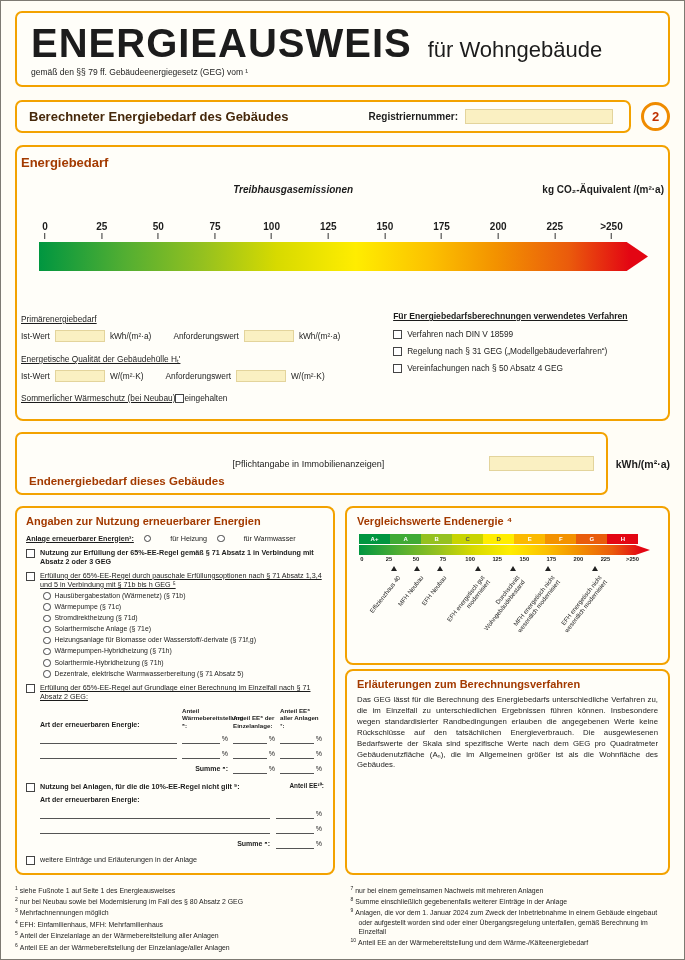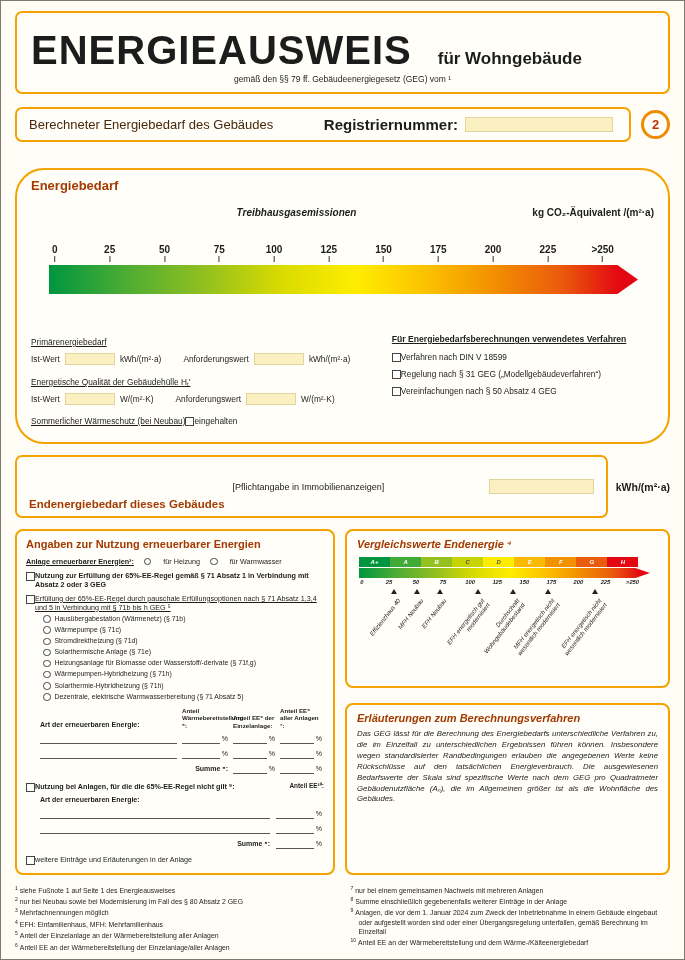--- a/index.html
+++ b/index.html
@@ -11,38 +11,38 @@
   html,body{margin:0;padding:0;}
   body{width:685px;height:960px;overflow:hidden;background:#d9d5cc;}
   .page{width:685px;height:960px;box-sizing:border-box;border:1px solid #7d7a72;background:#fffdf6;
         padding:10px 14px;font-family:"Liberation Sans",sans-serif;color:var(--ink);overflow:hidden;}
   .box{border:2px solid var(--orange);border-radius:8px;box-sizing:border-box;background:#fffef9;}
   .u{text-decoration:underline;text-underline-offset:1px;}
   .bold{font-weight:bold;}
   .input-box{background:var(--yellow);border:1px solid #e3d49c;display:inline-block;box-sizing:border-box;}
 
   
-  .header-box{border:2px solid var(--orange);border-radius:7px;padding:16px 14px 8px;background:#fffef9;text-align:center;}
+  .header-box{border:2px solid var(--orange);border-radius:7px;padding:9px 14px 8px;background:#fffef9;}
   .title-row{display:flex;align-items:baseline;}
   .main-title{font-size:40px;font-weight:bold;letter-spacing:1px;line-height:1.05;}
-  .building-type{font-size:17px;font-weight:bold;margin-left:26px;}
+  .building-type{font-size:22px;font-weight:normal;margin-left:16px;}
   .law-ref{font-size:8.5px;margin-top:3px;}
 
   
   .section-row{display:flex;align-items:center;gap:10px;margin-top:13px;}
   .section-bar{flex:1;border:2px solid var(--orange);border-radius:7px;padding:7px 12px;display:flex;align-items:center;background:#fffef9;}
-  .section-title{font-weight:normal;font-size:13px;color:#46280a;}
+  .section-title{font-weight:bold;font-size:13px;color:#46280a;}
   .registry{margin-left:auto;display:flex;align-items:center;gap:7px;margin-right:4px;}
-  .registry-label{font-weight:bold;font-size:15px;}
+  .registry-label{font-weight:bold;font-size:10px;}
   .registry-input{width:148px;height:15px;}
   .page-circle{width:23px;height:23px;border:3px solid #ef8b00;border-radius:50%;display:flex;align-items:center;
                justify-content:center;font-weight:bold;font-size:13px;color:#c03000;background:#fffef9;flex:0 0 auto;}
 
   
-  .energy-box{margin-top:26px;padding:8px 14px 16px;border-radius:29px;}
+  .energy-box{margin-top:12px;padding:8px 4px 16px;}
   .box-title{font-size:13px;font-weight:bold;color:var(--title);}
   .ghg-row{display:flex;margin-top:14px;font-size:10px;font-weight:bold;}
   .ghg-label{margin-left:33%;font-style:italic;}
   .ghg-unit{margin-left:auto;}
 
   .scale-area{margin:26px 16px 0 18px;position:relative;}
   .ticks{position:relative;height:21px;}
   .tick{position:absolute;transform:translateX(-50%);display:flex;flex-direction:column;align-items:center;}
   .tick-num{font-size:10px;font-weight:bold;}
   .tick-line{width:1px;height:6px;background:#333;margin-top:1px;}
@@ -52,42 +52,42 @@
   .gbar.big{height:29px;clip-path:polygon(0 0,96.5% 0,100% 50%,96.5% 100%,0 100%);}
 
   .req-area{display:flex;margin-top:40px;gap:20px;font-size:8.3px;}
   .req-col{flex:1.3;}
   .method-col{flex:1;}
   .req-title{font-weight:bold;text-decoration:underline;font-size:8.6px;margin-bottom:8px;}
   .sublabel{text-decoration:underline;margin-top:3px;}
   .vrow{display:flex;align-items:center;gap:5px;margin:6px 0 11px;white-space:nowrap;}
   .mini-input{width:50px;height:12px;}
   .gap{width:12px;display:inline-block;}
-  .cbrow{display:flex;align-items:flex-start;margin-top:5px;}
+  .cbrow{display:flex;align-items:flex-start;gap:5px;margin-top:5px;}
   .cb{width:7px;height:7px;border:1px solid #444;background:#fff;flex:0 0 auto;margin-top:1px;}
   .method-col .cbrow{margin-top:7px;}
   .summer-row{display:flex;align-items:center;margin-top:4px;}
 
   
   .endenergy-row{display:flex;align-items:center;gap:8px;margin-top:11px;}
   .endenergy-box{flex:1;display:flex;align-items:center;gap:8px;padding:6px 12px;border-radius:7px;}
   .endenergy-title{font-size:11.5px;font-weight:bold;color:var(--title);white-space:nowrap;margin-top:35px;}
   .endenergy-note{font-size:9px;}
   .endenergy-input{margin-left:auto;width:105px;height:15px;}
   .endenergy-unit{font-weight:bold;font-size:10.5px;white-space:nowrap;}
 
   
   .columns{display:flex;gap:10px;margin-top:11px;align-items:stretch;}
   .renew-box{width:320px;flex:0 0 auto;padding:7px 9px 8px;font-size:7.2px;line-height:1.25;}
-  .right-col{flex:1;display:flex;flex-direction:column;gap:15px;font-style:italic;}
+  .right-col{flex:1;display:flex;flex-direction:column;gap:4px;}
   .small-title{font-size:11px;font-weight:bold;color:var(--title);margin-bottom:5px;}
 
   .usage-row{display:flex;gap:10px;align-items:center;margin:3px 0 5px;}
   .usage-label{font-weight:bold;text-decoration:underline;}
-  .opt{display:flex;align-items:center;gap:12px;}
+  .opt{display:flex;align-items:center;gap:19px;}
   .rb{width:5.5px;height:5.5px;border:1px solid #444;border-radius:50%;flex:0 0 auto;background:#fff;}
   .radio-list{margin:3px 0 3px 17px;}
   .rrow{display:flex;align-items:center;gap:4px;margin-top:2.5px;font-size:6.9px;}
 
   .ee-table{display:grid;grid-template-columns:1fr 46px 42px 42px;column-gap:5px;row-gap:6px;margin:6px 2px 8px 14px;align-items:end;}
   .eeth{font-size:6.2px;font-weight:bold;line-height:1.15;}
   .eeth.art{font-size:7px;}
   .cell{display:flex;align-items:flex-end;gap:2px;}
   .wline{flex:1;border-bottom:1px solid #555;height:8px;}
   .pct{font-size:7px;}
@@ -316,20 +316,24 @@
         <div class="rrow">
             <span class="rb"></span>
             <span>Solarthermie-Hybridheizung (§ 71h)</span>
           </div>
         <div class="rrow">
             <span class="rb"></span>
             <span>Dezentrale, elektrische Warmwasserbereitung (§ 71 Absatz 5)</span>
           </div>
       </div>
 
+      <div class="cbrow">
+        <span class="cb"></span>
+        <span class="u">Erfüllung der 65%-EE-Regel auf Grundlage einer Berechnung im Einzelfall nach § 71 Absatz 2 GEG:</span>
+      </div>
 
       <div class="ee-table">
         <div class="eeth art">Art der erneuerbaren Energie:</div>
         <div class="eeth">Anteil Wärmebereitstellung ⁵:</div>
         <div class="eeth">Anteil EE⁶ der Einzelanlage:</div>
         <div class="eeth">Anteil EE⁶ aller Anlagen ⁷:</div>
 
         <div class="cell">
             <span class="wline"></span>
           </div>
@@ -369,21 +373,21 @@
           </div>
         <div class="cell">
             <span class="wline"></span>
             <span class="pct">%</span>
           </div>
       </div>
 
       <div class="na-head">
         <div class="cbrow bold" style="margin-top:0">
           <span class="cb"></span>
-          <span>Nutzung bei Anlagen, für die die 65%-EE-Regel nicht gilt ⁹:</span>
+          <span>Nutzung bei Anlagen, für die die 10%-EE-Regel nicht gilt ⁹:</span>
         </div>
         <span class="na-ee">Anteil EE¹⁰:</span>
       </div>
 
       <div class="na-grid">
         <div class="eeth art">Art der erneuerbaren Energie:</div>
         <div></div>
         <div class="cell">
             <span class="wline"></span>
           </div>

